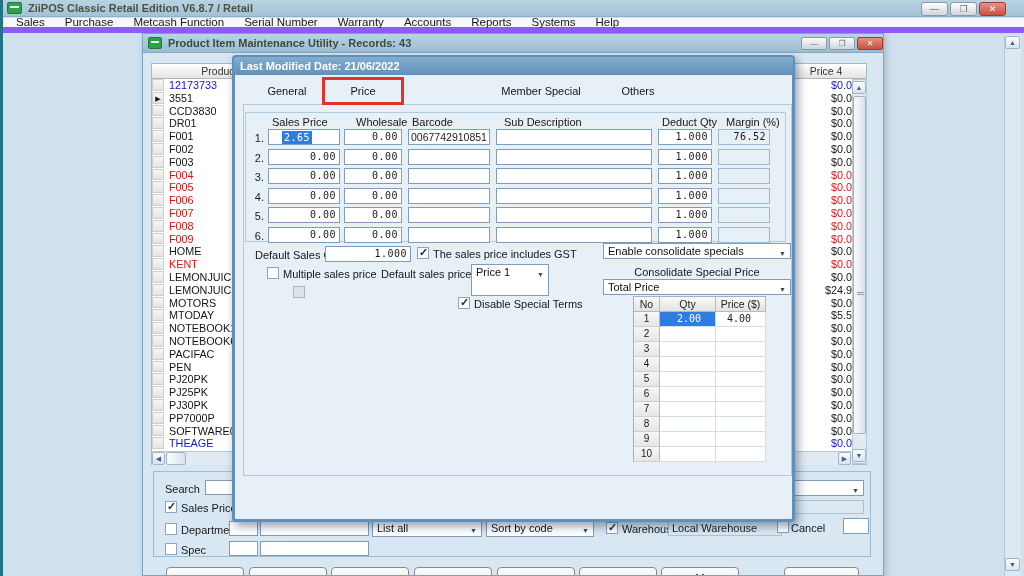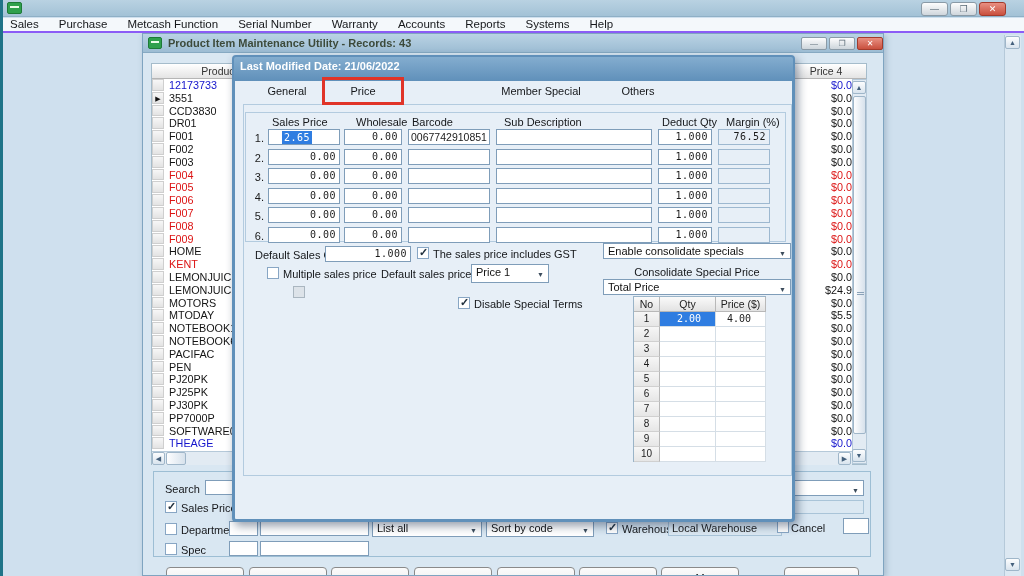--- a/index.html
+++ b/index.html
@@ -6,21 +6,21 @@
 html,body{width:1024px;height:576px;overflow:hidden}
 body{font-family:"Liberation Sans",sans-serif;background:#cfe0ee;position:relative;font-size:11px;color:#1a1a1a}
 
 #left-strip{position:absolute;left:0;top:0;width:3px;height:576px;background:#1f7488;z-index:50}
 #titlebar{position:absolute;left:0;top:0;width:1024px;height:17px;background:linear-gradient(#b9d2e2,#a3c2d6);border-bottom:1px solid #8fb0c6;z-index:10}
 #app-icon{position:absolute;left:7px;top:2px;width:15px;height:12px;background:#2fa04d;border-radius:2px;border:1px solid #1d7a37}
 #app-icon::after{content:"";position:absolute;left:2px;top:3px;width:9px;height:2px;background:#eafbe9}
 #app-title{position:absolute;left:28px;top:2px;font-weight:bold;color:#4a5240;font-size:11px}
 .win-btn{position:absolute;top:2px;width:27px;height:14px;border:1px solid #8a9aa6;border-radius:3px;background:linear-gradient(#fdfdfd,#cfd6dc);text-align:center;line-height:12px;font-size:9px;color:#5a6a76}
 .win-btn.red{background:linear-gradient(#e89082,#c9503e);color:#fff;border-color:#a33b2c}
-#menubar{position:absolute;left:0;top:18px;width:1024px;height:15px;background:#f4f8fb;border-bottom:2px solid #8b5cf6;z-index:10;display:flex;align-items:center;}
+#menubar{position:absolute;left:0;top:18px;width:1024px;height:15px;background:#f4f8fb;border-bottom:6px solid #8b5cf6;z-index:10;display:flex;align-items:center;padding-left:6px}
 .menu-item{font-size:11.5px;color:#15171a;padding:0 10px;line-height:15px;white-space:nowrap}
 
 #mdi-vscroll{position:absolute;left:1004px;top:35px;width:17px;height:541px;background:#dce8f2;border-left:1px solid #b5c9d9}
 .sb-btn{position:absolute;width:15px;height:13px;background:linear-gradient(#fcfdfe,#d9e4ee);border:1px solid #9fb6c9;border-radius:2px;text-align:center;line-height:12px;font-size:7px;color:#44607c}
 
 #inner-win{position:absolute;left:142px;top:33px;width:742px;height:543px;background:#d9e7f2;border:1px solid #7fa4c0;box-shadow:2px 2px 6px rgba(40,70,100,.25);overflow:hidden}
 #inner-titlebar{position:absolute;left:0;top:0;width:100%;height:19px;background:linear-gradient(#bad3e4,#9cbcd3);border-bottom:1px solid #86a9c2}
 #inner-icon{position:absolute;left:5px;top:3px;width:14px;height:12px;background:#2fa04d;border-radius:2px;border:1px solid #1d7a37}
 #inner-icon::after{content:"";position:absolute;left:2px;top:3px;width:8px;height:2px;background:#eafbe9}
 #inner-title{position:absolute;left:25px;top:3px;font-weight:bold;color:#3c4a3a;font-size:11px}
@@ -50,21 +50,21 @@
 .flat{background:#dbe8f2;border:1px solid #a9c4d8}
 .cb{position:absolute;width:12px;height:12px;background:#fff;border:1px solid #88a6c4}
 .cb.checked::after{content:"✓";position:absolute;left:1px;top:-2px;font-size:11px;font-weight:bold;color:#23323f}
 .cb.disabled{background:#dde3e9;border-color:#aab6c0}
 .dd{position:absolute;background:#fff;border:1px solid #7f9db9;font-size:11px;line-height:14px;padding-left:4px;color:#111;white-space:nowrap;overflow:hidden}
 .dd::after{content:"▼";position:absolute;right:4px;top:3px;font-size:7px;color:#3c4c5c}
 
 .cut-btn{position:absolute;top:533px;height:40px;background:linear-gradient(#fbfbfb,#dcdcdc);border:1px solid #8a8a8a;border-radius:4px;text-align:center;font-size:11px;color:#222;padding-top:4px}
 
 #dialog{position:absolute;left:232px;top:55px;width:563px;height:467px;background:#e7eff7;border:3px solid #6090ba;border-radius:4px;box-shadow:3px 4px 10px rgba(20,40,70,.45);z-index:30}
-#dlg-titlebar{position:absolute;left:-1px;top:-1px;width:559px;height:24px;background:linear-gradient(#84adcf,#6090ba);color:#fff;font-weight:bold;font-size:11px;line-height:18px;padding-left:6px;border-radius:2px 2px 0 0}
+#dlg-titlebar{position:absolute;left:-1px;top:-1px;width:559px;height:18px;background:linear-gradient(#84adcf,#6090ba);color:#fff;font-weight:bold;font-size:11px;line-height:18px;padding-left:6px;border-radius:2px 2px 0 0}
 .tab{position:absolute;top:27px;font-size:11px;color:#15171a;transform:translateX(-50%);white-space:nowrap}
 #red-box{position:absolute;left:87px;top:19px;width:82px;height:28px;border:3px solid #e03428;z-index:5}
 #tab-panel{position:absolute;left:8px;top:46px;width:549px;height:372px;border:1px solid #b3cbdf}
 #rows-box{position:absolute;left:10px;top:54px;width:541px;height:130px;border:1px solid #b3cbdf}
 .colhead{position:absolute;top:3px;font-size:11px;color:#15171a;white-space:nowrap}
 .prow{position:absolute;left:0;width:100%;height:18px}
 .prow .rno{position:absolute;left:0;top:3px;width:18px;text-align:right;font-size:11px}
 .num{font-family:"DejaVu Sans Mono",monospace;font-size:10px;text-align:right;padding:1px 3px 0 1px;letter-spacing:.5px}
 .cell{position:absolute;top:0;height:16px;background:#fff;border:1px solid #7f9db9;overflow:hidden}
 .mbox{position:absolute;top:0;height:16px;background:#e7eff7;border:1px solid #9db8d0;overflow:hidden}
@@ -76,20 +76,21 @@
 .qcell{position:absolute;height:15px;border-right:1px solid #d5dee6;border-bottom:1px solid #d5dee6;font-family:"DejaVu Sans Mono",monospace;font-size:10px;line-height:14px;text-align:right;padding-right:14px}
 .qsel{background:#2f7de1;color:#fff}
 
 .dlg-btn{position:absolute;top:426px;width:79px;height:30px;background:linear-gradient(#fafafa,#d5d5d5);border:1px solid #8a9aa8;border-radius:4px;font-size:11.5px;color:#1a1a1a;text-align:center;line-height:28px}
 </style>
 </head>
 <body>
 
 <div id="titlebar">
   <div id="app-icon"></div>
+  <span id="app-title">ZiiPOS Classic Retail Edition V6.8.7 / Retail</span>
   <div class="win-btn" style="left:921px">—</div>
   <div class="win-btn" style="left:950px">❐</div>
   <div class="win-btn red" style="left:979px">✕</div>
 </div>
 <div id="menubar">
     <span class="menu-item">Sales</span>
     <span class="menu-item">Purchase</span>
     <span class="menu-item">Metcash Function</span>
     <span class="menu-item">Serial Number</span>
     <span class="menu-item">Warranty</span>
@@ -402,21 +403,21 @@
 
   <span class="lbl" style="left:20px;top:191px">Default Sales Qty</span>
   <div class="cell num" style="left:90px;top:188px;width:86px">1.000</div>
   <div class="cb checked" style="left:182px;top:189px"></div>
   <span class="lbl" style="left:198px;top:190px">The sales price includes GST</span>
   <div class="dd" style="left:368px;top:185px;width:188px;height:16px">Enable consolidate specials</div>
 
   <div class="cb" style="left:32px;top:209px"></div>
   <span class="lbl" style="left:48px;top:210px">Multiple sales price</span>
   <span class="lbl" style="left:146px;top:210px">Default sales price is</span>
-  <div class="dd" style="left:236px;top:206px;width:78px;height:19px">Price 1</div>
+  <div class="dd" style="left:236px;top:206px;width:78px;height:32px">Price 1</div>
   <span class="lbl" style="left:368px;top:208px;width:188px;text-align:center">Consolidate Special Price</span>
 
   <div class="cb disabled" style="left:58px;top:228px"></div>
   <div class="dd" style="left:368px;top:221px;width:188px;height:16px">Total Price</div>
 
   <div class="cb checked" style="left:223px;top:239px"></div>
   <span class="lbl" style="left:239px;top:240px">Disable Special Terms</span>
 
   <div id="qtable">
       <div class="qhead" style="left: 0px; width: 26px;">No</div>

